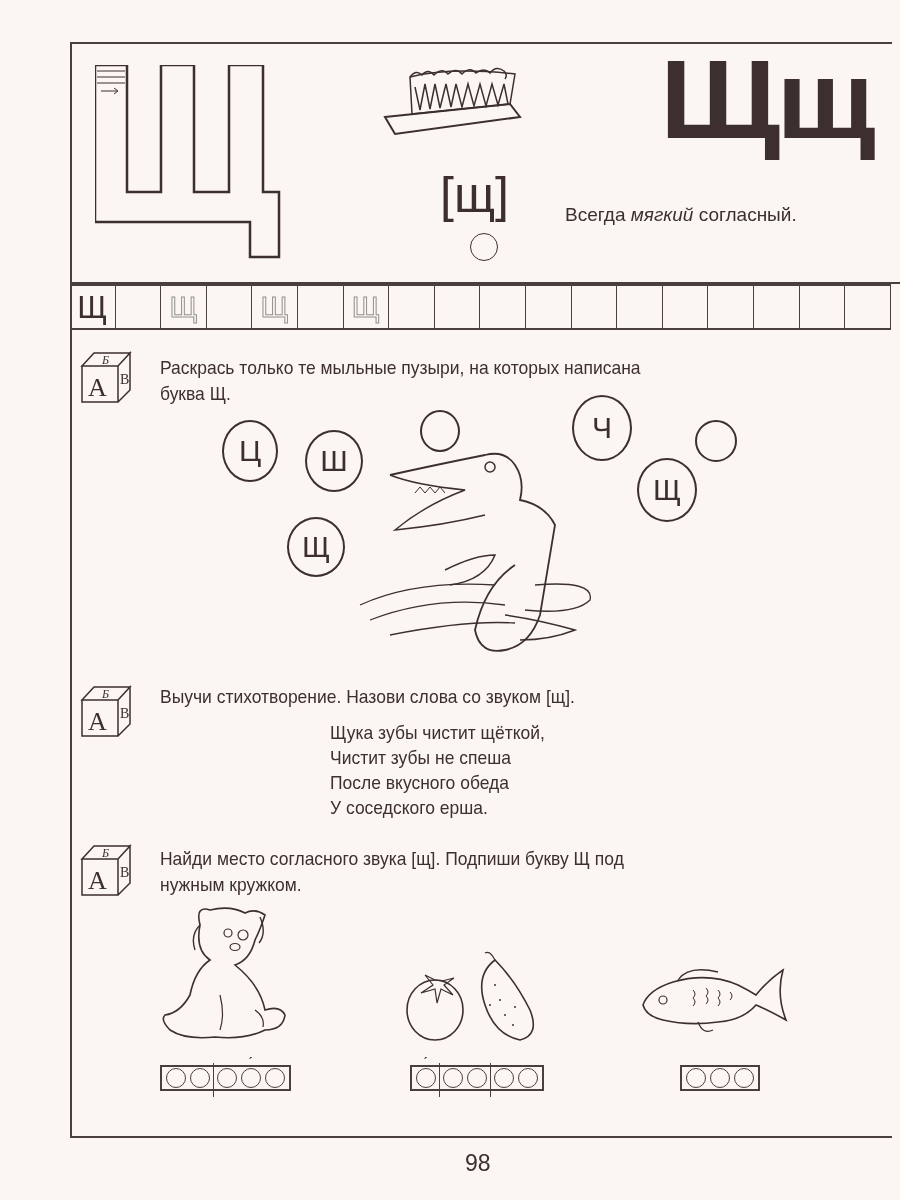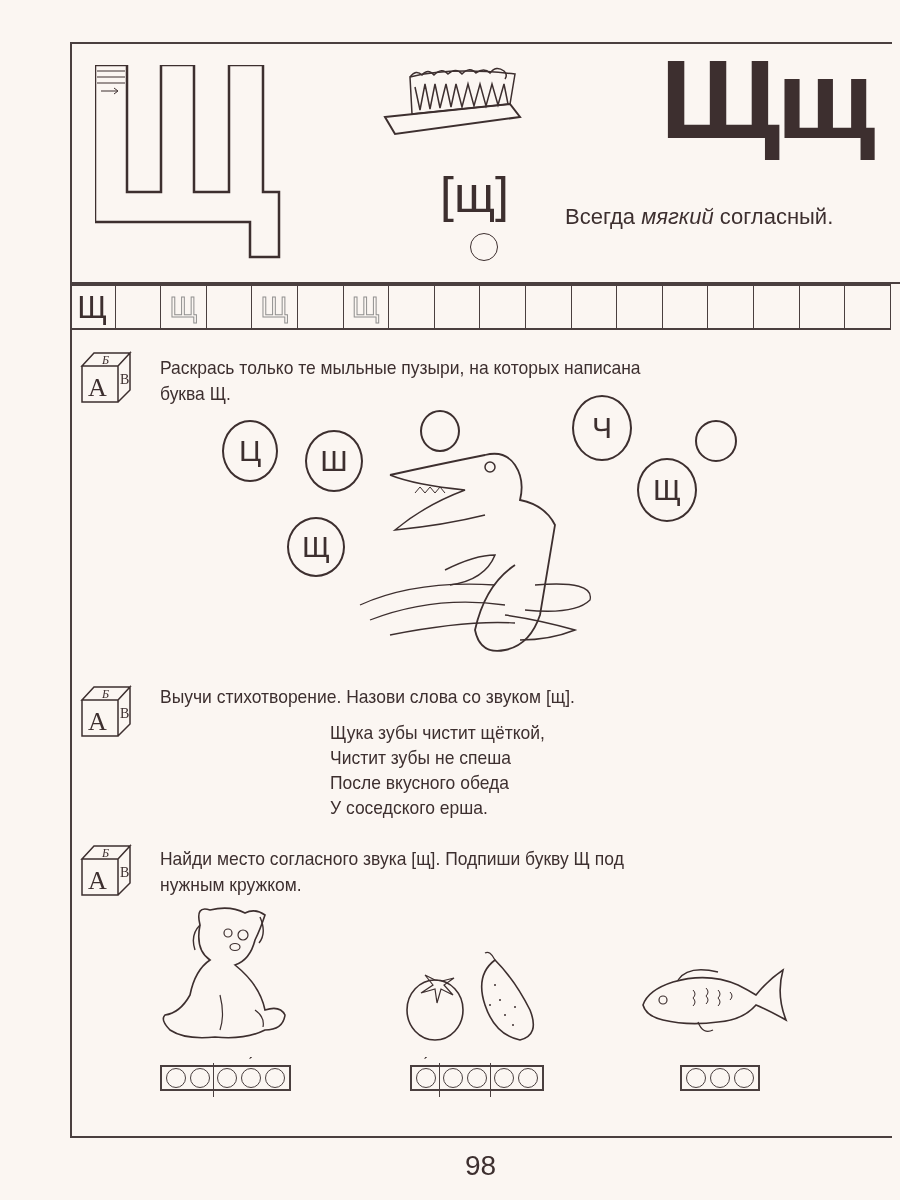--- a/index.html
+++ b/index.html
@@ -6,34 +6,34 @@
   body { width:900px; height:1200px; background:#fbf6f2; position:relative; overflow:hidden;
          font-family:"Liberation Sans", sans-serif; color:#3a2e2e; }
   .frame { position:absolute; left:70px; top:42px; width:822px; height:1096px; border:2px solid #4a3f3f; border-right:none; box-sizing:border-box; }
   .abs { position:absolute; }
   .hline { position:absolute; left:70px; width:830px; height:0; border-top:2px solid #4a3f3f; }
   .maze-letter { position:absolute; left:95px; top:65px; }
   .brush { position:absolute; left:380px; top:62px; }
   .big-letter { position:absolute; left:660px; top:40px; font-size:118px; font-weight:bold; letter-spacing:-4px; line-height:1; color:#3d2f2f; transform:scaleY(0.95); }
   .sound { position:absolute; left:440px; top:170px; font-size:50px; line-height:1; color:#3d2f2f; }
   .sound-circle { position:absolute; left:470px; top:233px; width:26px; height:26px; border:1.5px solid #3d2f2f; border-radius:50%; }
-  .desc { position:absolute; left:565px; top:204px; font-size:22px; color:#3d2f2f;text-align:center; }
+  .desc { position:absolute; left:565px; top:204px; font-size:19px; color:#3d2f2f;text-align:center; }
   .desc em { font-style:italic; }
   .cells { position:absolute; left:70px; top:284px; height:42px; display:flex; border-top:2px solid #4a3f3f; border-bottom:2px solid #4a3f3f; }
   .cell { width:45.6px; height:42px; border-right:1.5px solid #4a3f3f; box-sizing:border-box; display:flex; align-items:center; justify-content:center; font-size:32px; color:#3d2f2f; }
   .cell.dotted span { font-size:30px; color:transparent; -webkit-text-stroke:1px #777; opacity:.8; }
   .cube { position:absolute; width:54px; height:54px; }
   .task { position:absolute; left:160px; font-size:19px; line-height:26px; color:#3d2f2f; font-family:"Liberation Sans", sans-serif; transform:scaleX(0.92); transform-origin:left; }
   .bubble { position:absolute; border:2px solid #3d2f2f; border-radius:50%; display:flex; align-items:center; justify-content:center; font-size:30px; color:#3d2f2f; box-sizing:border-box; }
   .poem { position:absolute; left:330px; top:720px; font-size:19px; line-height:25px; color:#3d2f2f; transform:scaleX(0.92); transform-origin:left; }
   .scheme { position:absolute; height:26px; border:2px solid #4a3f3f; box-sizing:border-box; display:flex; align-items:center; padding:0 2px; }
   .scheme .o { width:20px; height:20px; border:1.5px solid #4a3f3f; border-radius:50%; margin:0 2px; box-sizing:border-box; }
   .scheme .div { width:0; height:34px; border-left:1.5px solid #4a3f3f; margin:0 1px; position:relative; top:2px; }
   .stress { position:absolute; top:-14px; font-size:14px; }
-  .page-num { position:absolute; left:465px; top:1150px; font-size:28px; color:#3d2f2f; }
+  .page-num { position:absolute; left:465px; top:1150px; font-size:23px; color:#3d2f2f; }
 </style>
 </head>
 <body>
 
 <div class="frame"></div>
 
 <svg class="maze-letter" width="190" height="195" viewBox="0 0 190 195">
   <path d="M0 0 H32 V127 H66 V0 H99 V127 H134 V0 H168 V127 H184 V192 H155 V157 H0 Z" fill="none" stroke="#3d2f2f" stroke-width="2.5"></path>
   <line x1="2" y1="6" x2="30" y2="6" stroke="#3d2f2f" stroke-width="1"></line>
   <line x1="2" y1="12" x2="30" y2="12" stroke="#3d2f2f" stroke-width="1"></line>

